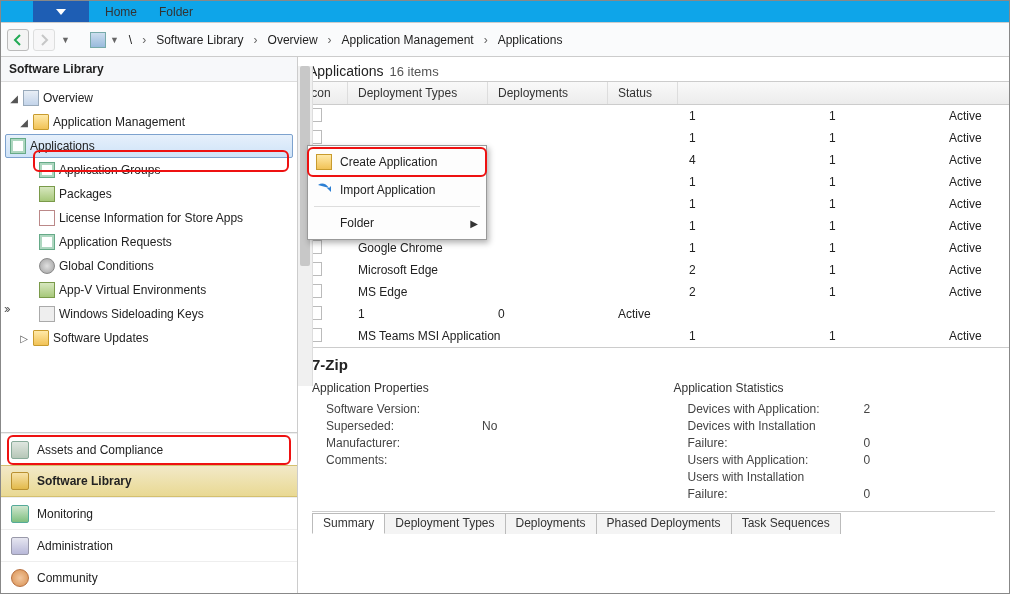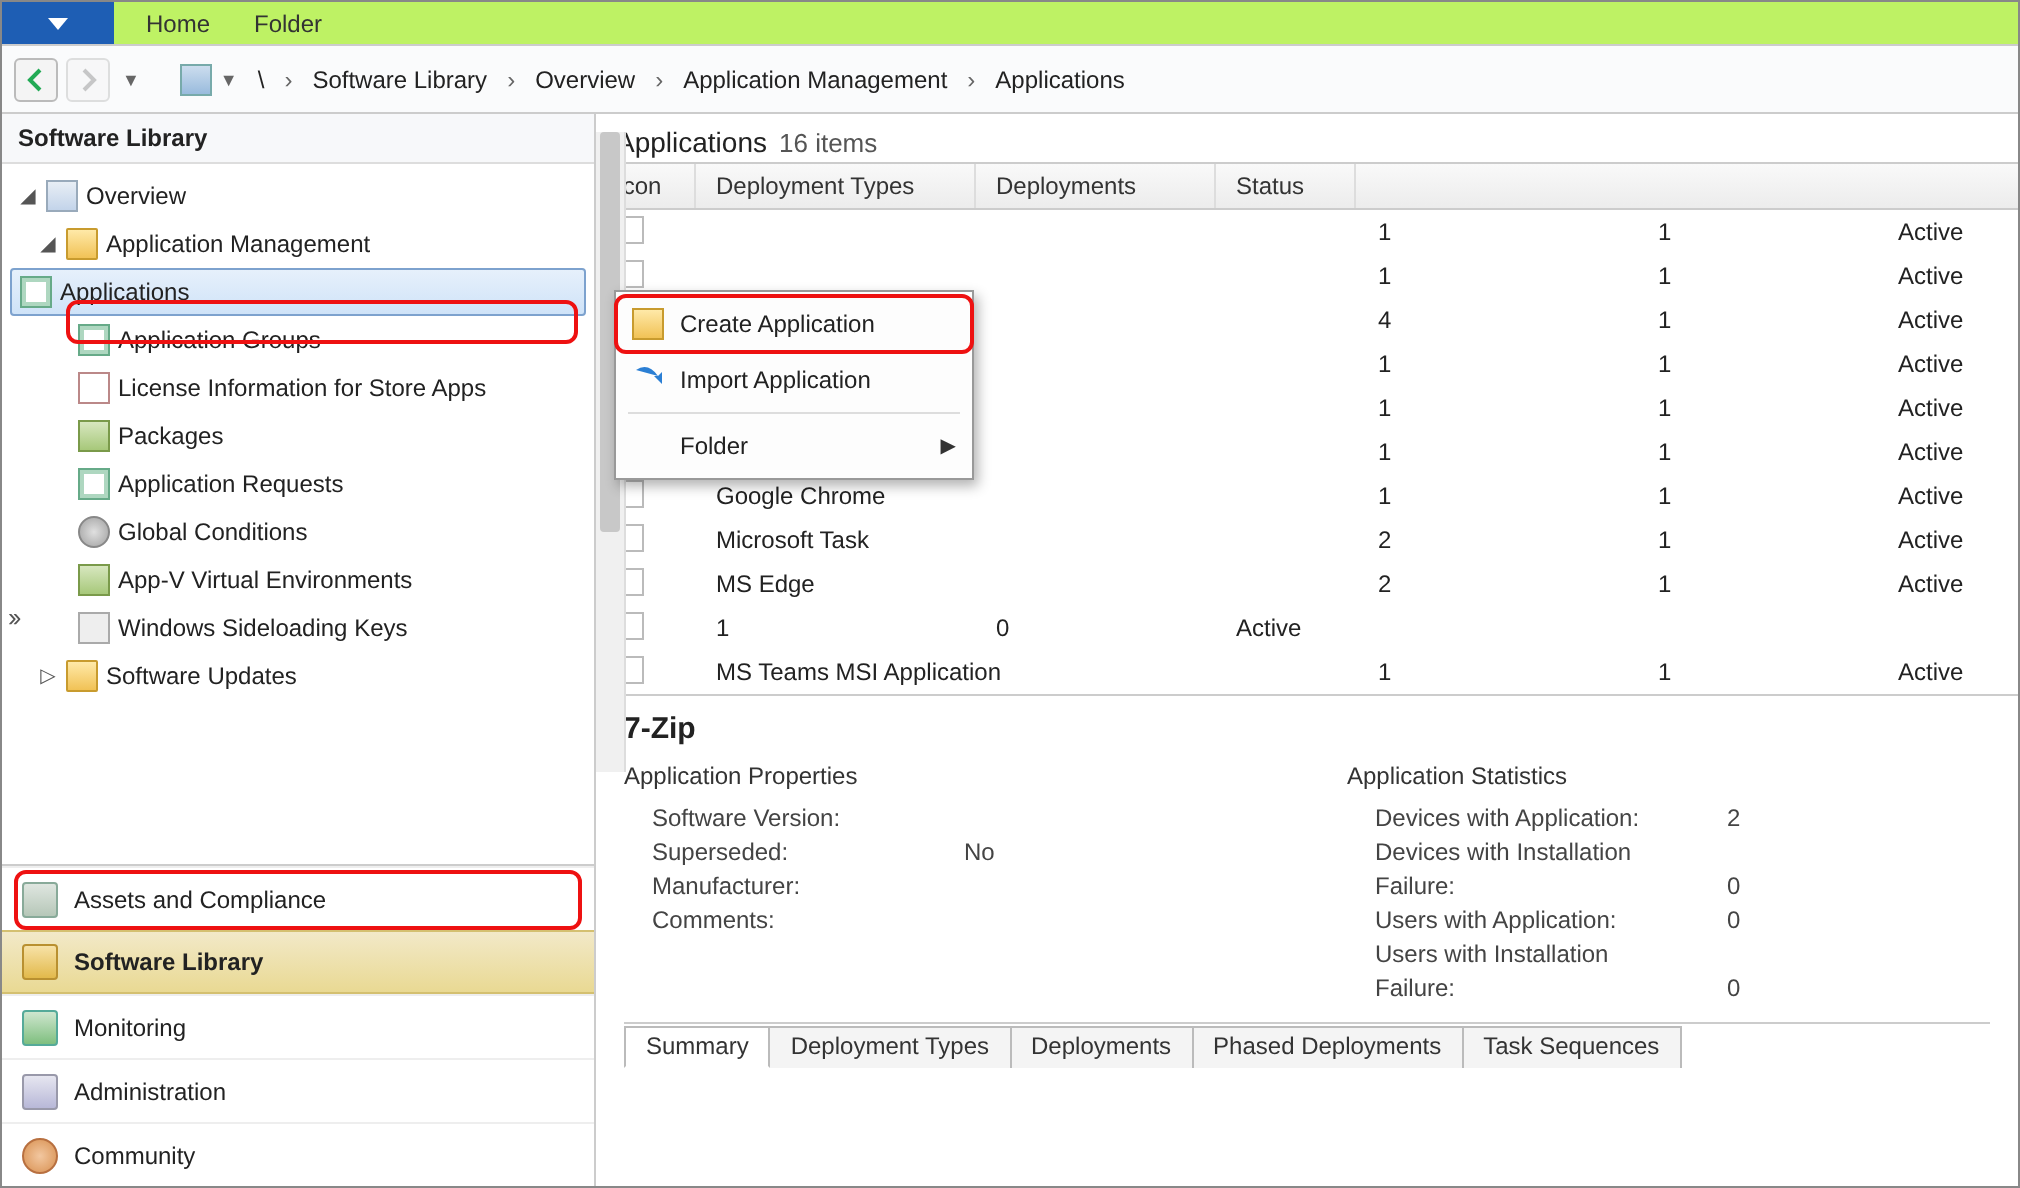--- a/index.html
+++ b/index.html
@@ -1,17 +1,17 @@
 <!DOCTYPE html>
 <html><head>
 <meta charset="utf-8">
 <style>
 * { box-sizing: border-box; margin: 0; padding: 0; font-family: "Segoe UI", Tahoma, sans-serif; font-size: 12px; }
 body { width: 1010px; height: 594px; background: #fff; position: relative; overflow: hidden; border: 1px solid #888; display: flex; flex-direction: column; color: #222; }
-.titlebar { height: 22px; background: #bef264; border-bottom: 1px solid #ccc; display: flex; align-items: stretch; }
+.titlebar { height: 22px; background: #0ea5e9; border-bottom: 1px solid #ccc; display: flex; align-items: stretch; padding-left: 32px; }
 .app-menu { width: 56px; background: #1e5eb4; display: flex; align-items: center; justify-content: center; }
 .app-menu svg { fill: #fff; }
 .ribbon-tabs { display: flex; align-items: center; gap: 22px; padding-left: 16px; }
 .ribbon-tab { font-size: 12px; color: #333; }
 .navbar { height: 34px; background: #fafbfc; border-bottom: 1px solid #ccc; display: flex; align-items: center; padding: 0 6px; gap: 4px; }
 .nav-arrow { width: 22px; height: 22px; display: flex; align-items: center; justify-content: center; border: 1px solid #bbb; border-radius: 3px; background: #f4f4f4; }
 .nav-sep { width: 10px; }
 .breadcrumb { display: flex; align-items: center; gap: 10px; color: #222; padding-left: 6px; }
 .breadcrumb .chev { color: #666; }
 .bc-icon { width: 16px; height: 16px; background: linear-gradient(#cde, #9bd); border: 1px solid #7aa; }
@@ -143,26 +143,26 @@
       </div>
       <div class="tree-item lvl2 sel">
         <span class="ic ic-app"></span>
         <span>Applications</span>
       </div>
       <div class="tree-item lvl2">
         <span class="ic ic-app"></span>
         <span>Application Groups</span>
       </div>
       <div class="tree-item lvl2">
+        <span class="ic ic-pkg"></span>
+        <span>Packages</span>
+      </div>
+      <div class="tree-item lvl2">
         <span class="ic ic-lic"></span>
         <span>License Information for Store Apps</span>
-      </div>
-      <div class="tree-item lvl2">
-        <span class="ic ic-pkg"></span>
-        <span>Packages</span>
       </div>
       <div class="tree-item lvl2">
         <span class="ic ic-app"></span>
         <span>Application Requests</span>
       </div>
       <div class="tree-item lvl2">
         <span class="ic ic-gear"></span>
         <span>Global Conditions</span>
       </div>
       <div class="tree-item lvl2">
@@ -259,21 +259,21 @@
         </div>
         <div class="row">
           <div class="cell c-icon"><span class="ic"></span></div>
           <div class="cell c-name">Google Chrome</div>
           <div class="cell c-dt">1</div>
           <div class="cell c-dep">1</div>
           <div class="cell c-st">Active</div>
         </div>
         <div class="row">
           <div class="cell c-icon"><span class="ic"></span></div>
-          <div class="cell c-name">Microsoft Task</div>
+          <div class="cell c-name">Microsoft Edge</div>
           <div class="cell c-dt">2</div>
           <div class="cell c-dep">1</div>
           <div class="cell c-st">Active</div>
         </div>
         <div class="row">
           <div class="cell c-icon"><span class="ic"></span></div>
           <div class="cell c-name">MS Edge</div>
           <div class="cell c-dt">2</div>
           <div class="cell c-dep">1</div>
           <div class="cell c-st">Active</div>

